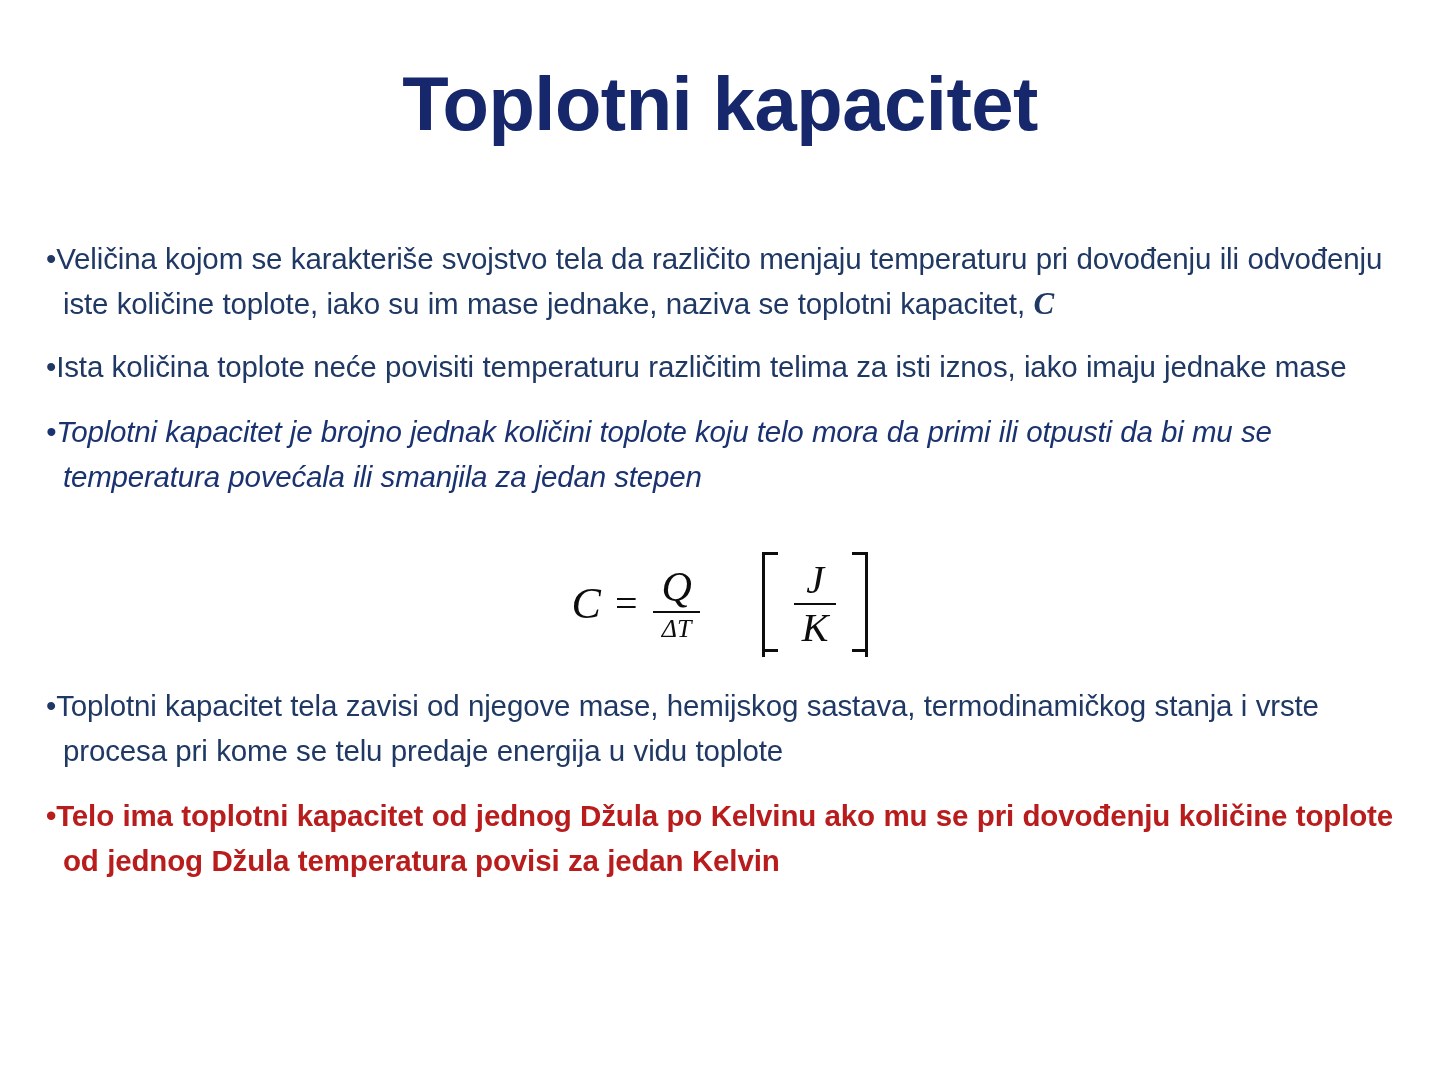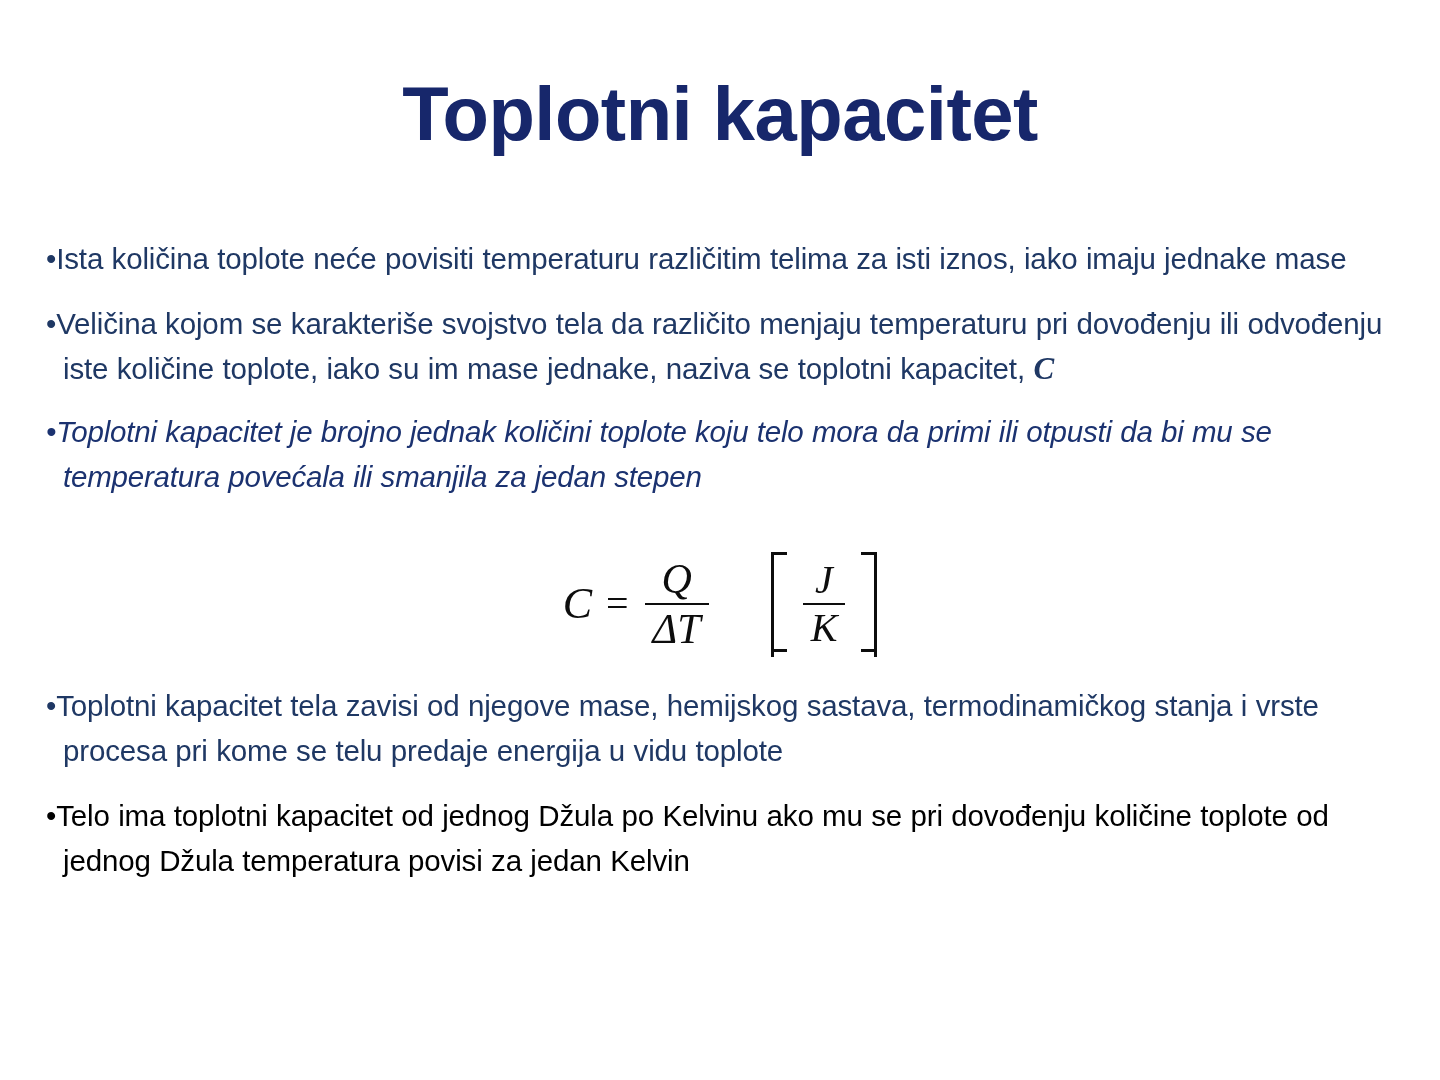--- a/index.html
+++ b/index.html
@@ -21,21 +21,21 @@
     width: 1440px;
     height: 1080px;
     background: #ffffff;
     box-sizing: border-box;
   }
 
   
   .slide-title {
     position: absolute;
     left: 0;
-    top: 14px;
+    top: 4px;
     width: 1440px;
     text-align: center;
     font-family: "Liberation Sans", sans-serif;
     font-weight: bold;
     font-size: 76px;
     line-height: 98px;
     letter-spacing: -0.5px;
     color: #17276b;
     white-space: nowrap;
   }
@@ -138,21 +138,21 @@
   }
 
   .frac .bar {
     width: 100%;
     height: 2px;
     background: #0d0d0d;
   }
 
   .frac .den {
     font-style: italic;
-    font-size: 42px;
+    font-size: 26px;
     line-height: 1.02;
     padding: 3px 8px 0 8px;
   }
 
   .unit-group {
     display: flex;
     align-items: stretch;
     margin-left: 52px;
   }
 
@@ -199,31 +199,31 @@
 </style>
 </head>
 <body>
 
 <div class="slide" style="background: rgb(255, 255, 255);">
 
   <h1 class="slide-title" style="color: rgb(23, 39, 107);">Toplotni kapacitet</h1>
 
   <div class="body-block">
 
+    <p class="bullet" id="bullet-2" style="color: rgb(31, 56, 100);"><span class="dot">•</span><span>Veličina kojom se karakteriše svojstvo tela da različito menjaju temperaturu pri dovođenju ili odvođenju iste količine toplote, iako su im mase jednake, naziva se toplotni kapacitet, </span><span class="var-serif">C</span></p>
+
     <p class="bullet" id="bullet-1" style="color: rgb(31, 56, 100);"><span class="dot">•</span><span>Ista količina toplote neće povisiti temperaturu različitim telima za isti iznos, iako imaju jednake mase</span></p>
 
-    <p class="bullet" id="bullet-2" style="color: rgb(31, 56, 100);"><span class="dot">•</span><span>Veličina kojom se karakteriše svojstvo tela da različito menjaju temperaturu pri dovođenju ili odvođenju iste količine toplote, iako su im mase jednake, naziva se toplotni kapacitet, </span><span class="var-serif">C</span></p>
-
     <p class="bullet em" id="bullet-3"><span class="dot">•</span><span>Toplotni kapacitet je brojno jednak količini toplote koju telo mora da primi ili otpusti da bi mu se temperatura povećala ili smanjila za jedan stepen</span></p>
 
     <div style="height:152px"></div>
 
     <p class="bullet" id="bullet-4" style="color: rgb(31, 56, 100); margin-top: 32px;"><span class="dot">•</span><span>Toplotni kapacitet tela zavisi od njegove mase, hemijskog sastava, termodinamičkog stanja i vrste procesa pri kome se telu predaje energija u vidu toplote</span></p>
 
-    <p class="bullet" id="bullet-5" style="color: #000000;"><span class="dot">•</span><span>Telo ima toplotni kapacitet od  jednog Džula po Kelvinu  ako mu se pri dovođenju količine toplote od jednog Džula temperatura povisi za jedan Kelvin</span></p>
+    <p class="bullet" id="bullet-5" style="color: #b91c1c; font-weight: bold;"><span class="dot">•</span><span>Telo ima toplotni kapacitet od  jednog Džula po Kelvinu  ako mu se pri dovođenju količine toplote od jednog Džula temperatura povisi za jedan Kelvin</span></p>
 
   </div>
 
   <div class="equation-wrap" style="color: rgb(13, 13, 13);">
     <div class="eq">
 
       <span class="lhs">C</span>
       <span class="equals">=</span>
 
       <span class="frac">

